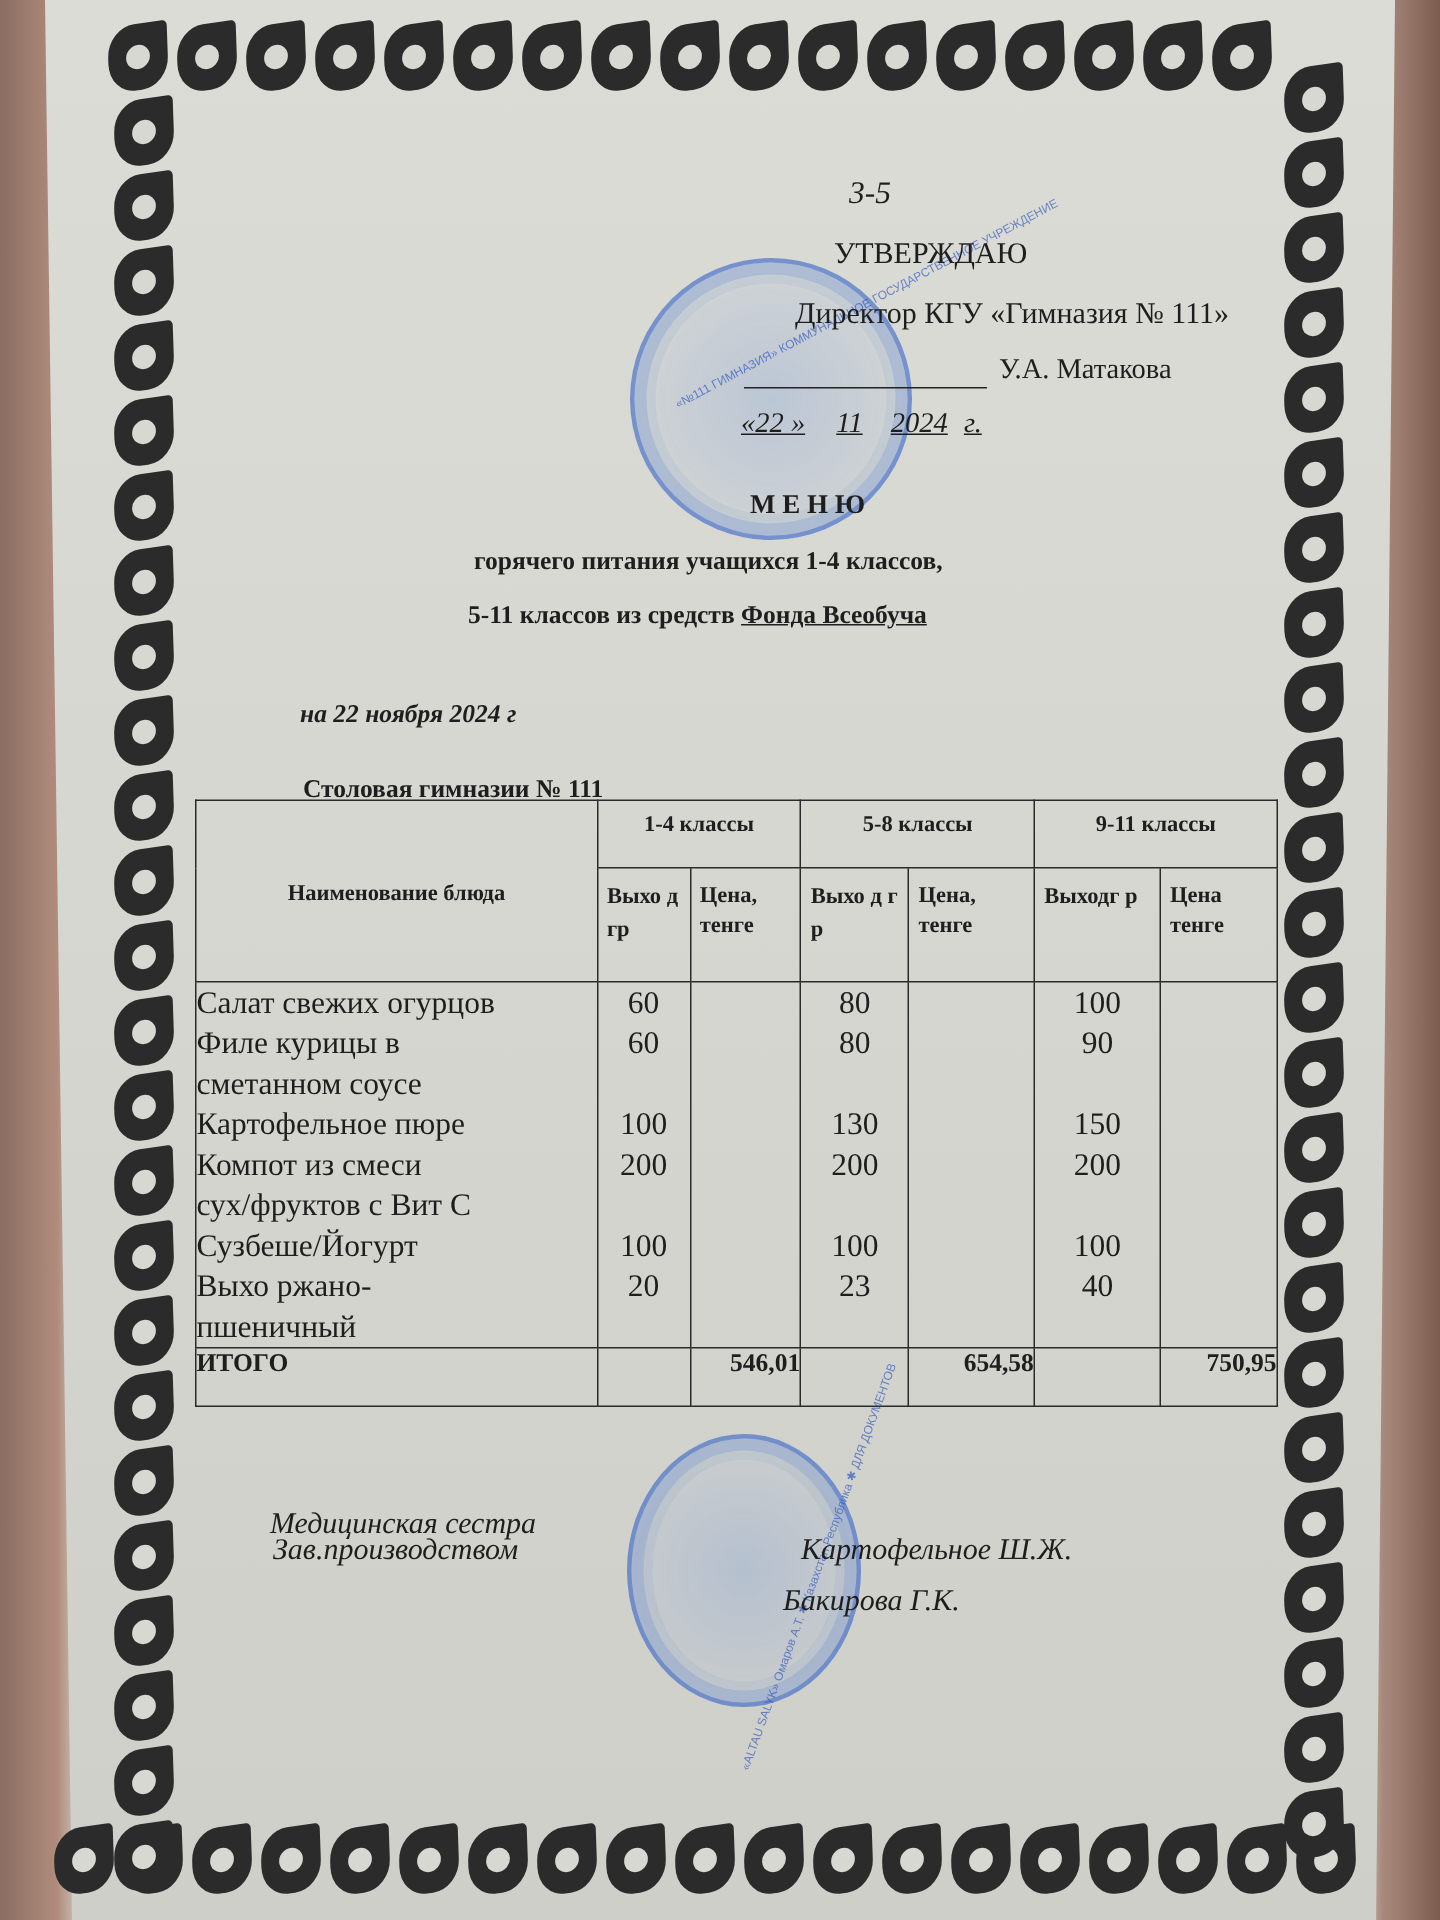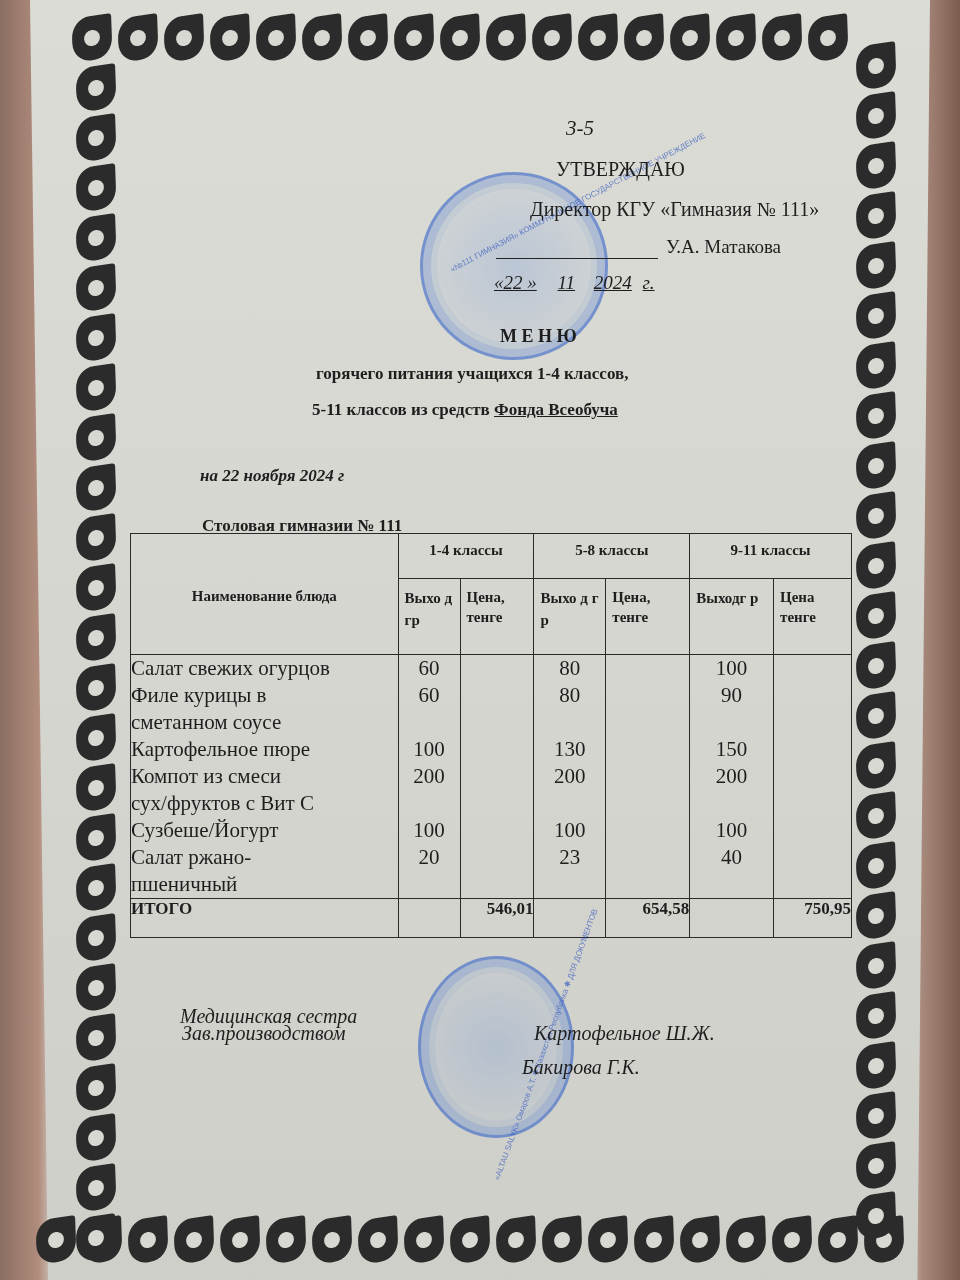--- a/index.html
+++ b/index.html
@@ -207,21 +207,21 @@
   <tbody>
     <tr>
       <td class="dish-lines">
         <div>Салат свежих огурцов</div>
         <div>Филе курицы в</div>
         <div>сметанном соусе</div>
         <div>Картофельное пюре</div>
         <div>Компот из смеси</div>
         <div>сух/фруктов с Вит С</div>
         <div>Сузбеше/Йогурт</div>
-        <div>Салат ржано-</div>
+        <div>Выхо ржано-</div>
         <div>пшеничный</div>
       </td>
       <td class="num-lines">
         <div>60</div>
         <div>60</div>
         <div></div>
         <div>100</div>
         <div>200</div>
         <div></div>
         <div>100</div>

